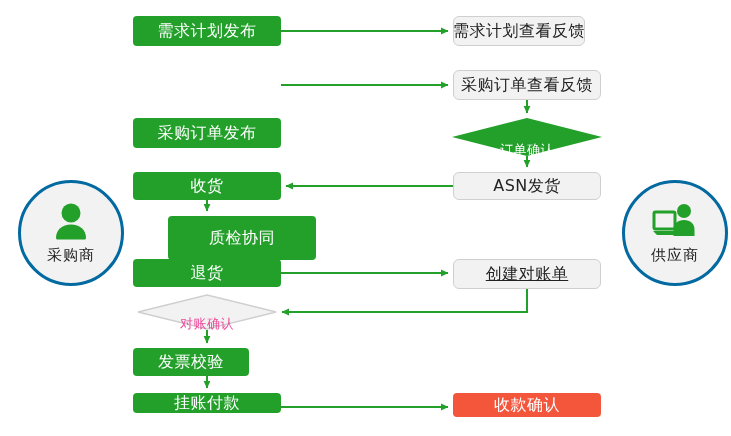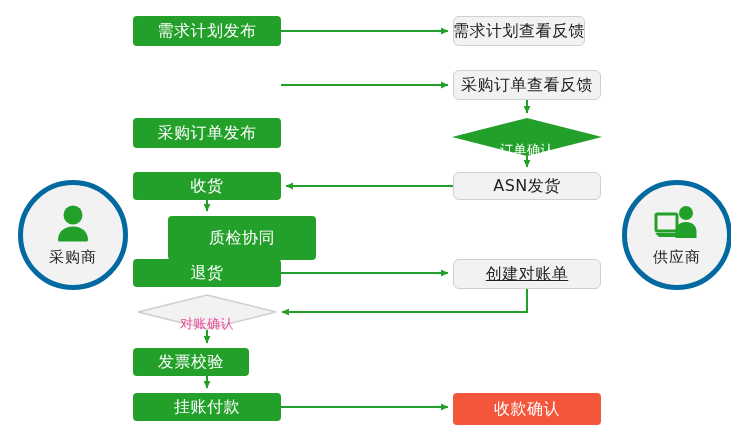--- a/index.html
+++ b/index.html
@@ -81,21 +81,21 @@
   .diamond.green .dia-label { color: #ffffff; }
   .diamond.light .dia-label { color: #ec4899; }
 
   
   .actor {
     position: absolute;
     width: 100px;
     height: 100px;
     border-radius: 50%;
     background: #f2f2f2;
-    border: 5px solid #0369a1;
+    border: 3px solid #0369a1;
     display: flex;
     flex-direction: column;
     align-items: center;
     justify-content: center;
   }
   .actor .actor-icon {
     width: 48px;
     height: 44px;
     display: block;
   }
@@ -200,21 +200,21 @@
     <svg class="dia-shape" viewBox="0 0 140 36" preserveAspectRatio="none">
       <polygon points="70,1 139,18 70,35 1,18" fill="#f2f2f2" stroke="#cfcfcf" stroke-width="1.5"></polygon>
     </svg>
     <span class="dia-label">对账确认</span>
   </div>
 
   <div class="node green" style="left:133px; top:348px; width:116px; height:28px;">
     <span>发票校验</span>
   </div>
 
-  <div class="node green" style="left:133px; top:393px; width:148px; height:28px;">
+  <div class="node green" style="left:133px; top:393px; width:148px; height:20px;">
     <span>挂账付款</span>
   </div>
 
-  <div class="node red" style="left:453px; top:393px; width:148px; height:32px;align-items:center;">
+  <div class="node red" style="left:453px; top:393px; width:148px; height:24px;align-items:center;">
     <span>收款确认</span>
   </div>
 
 </div>
 
 </body></html>

